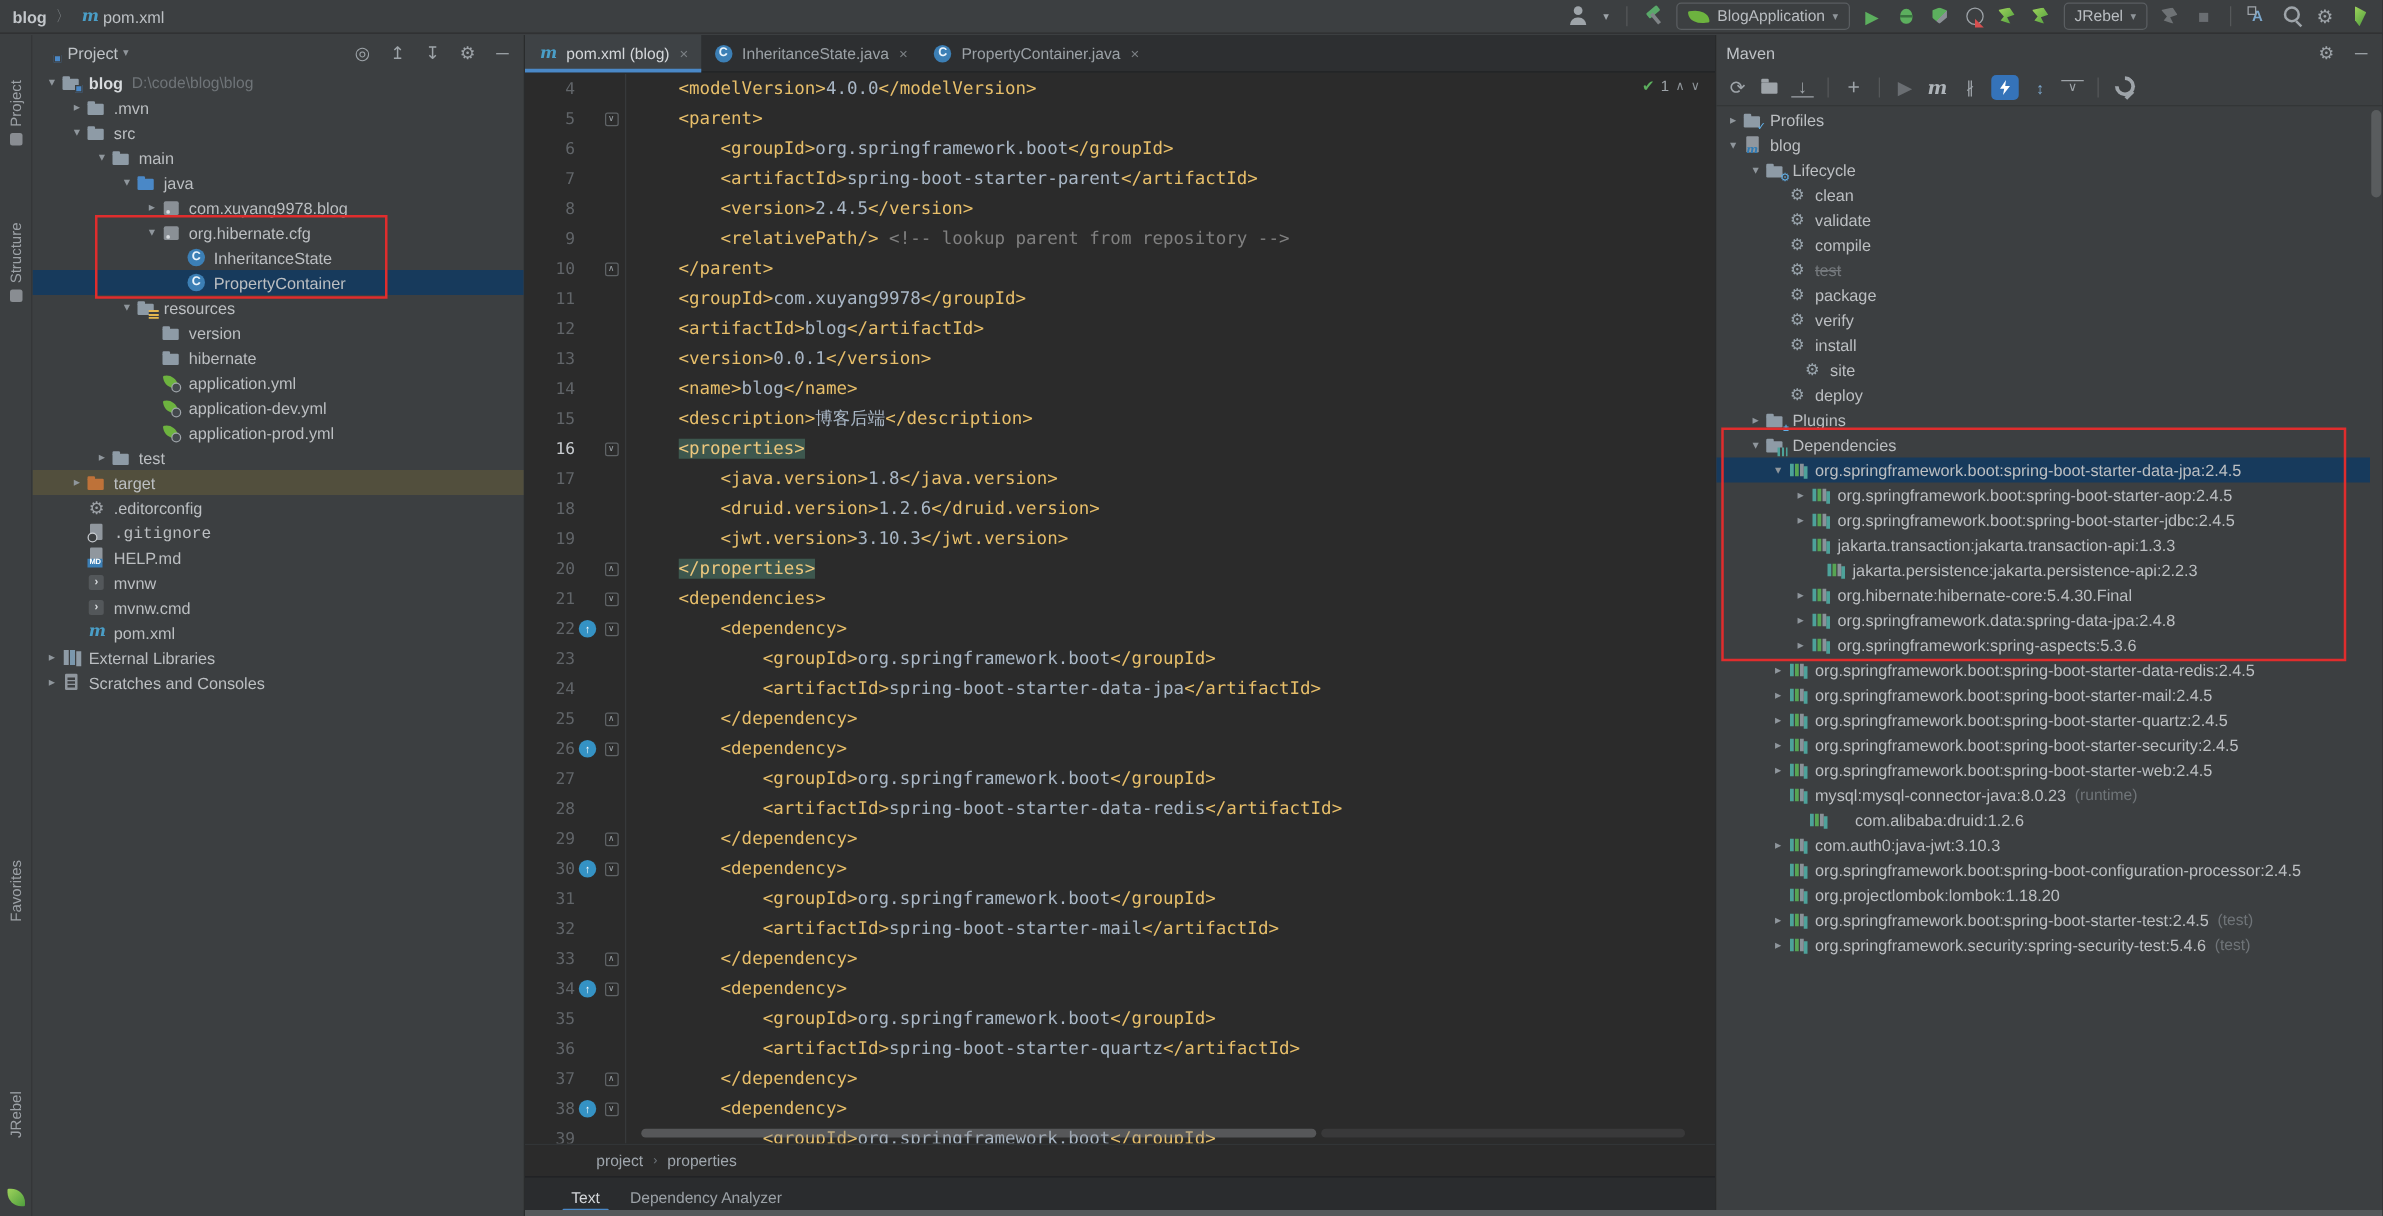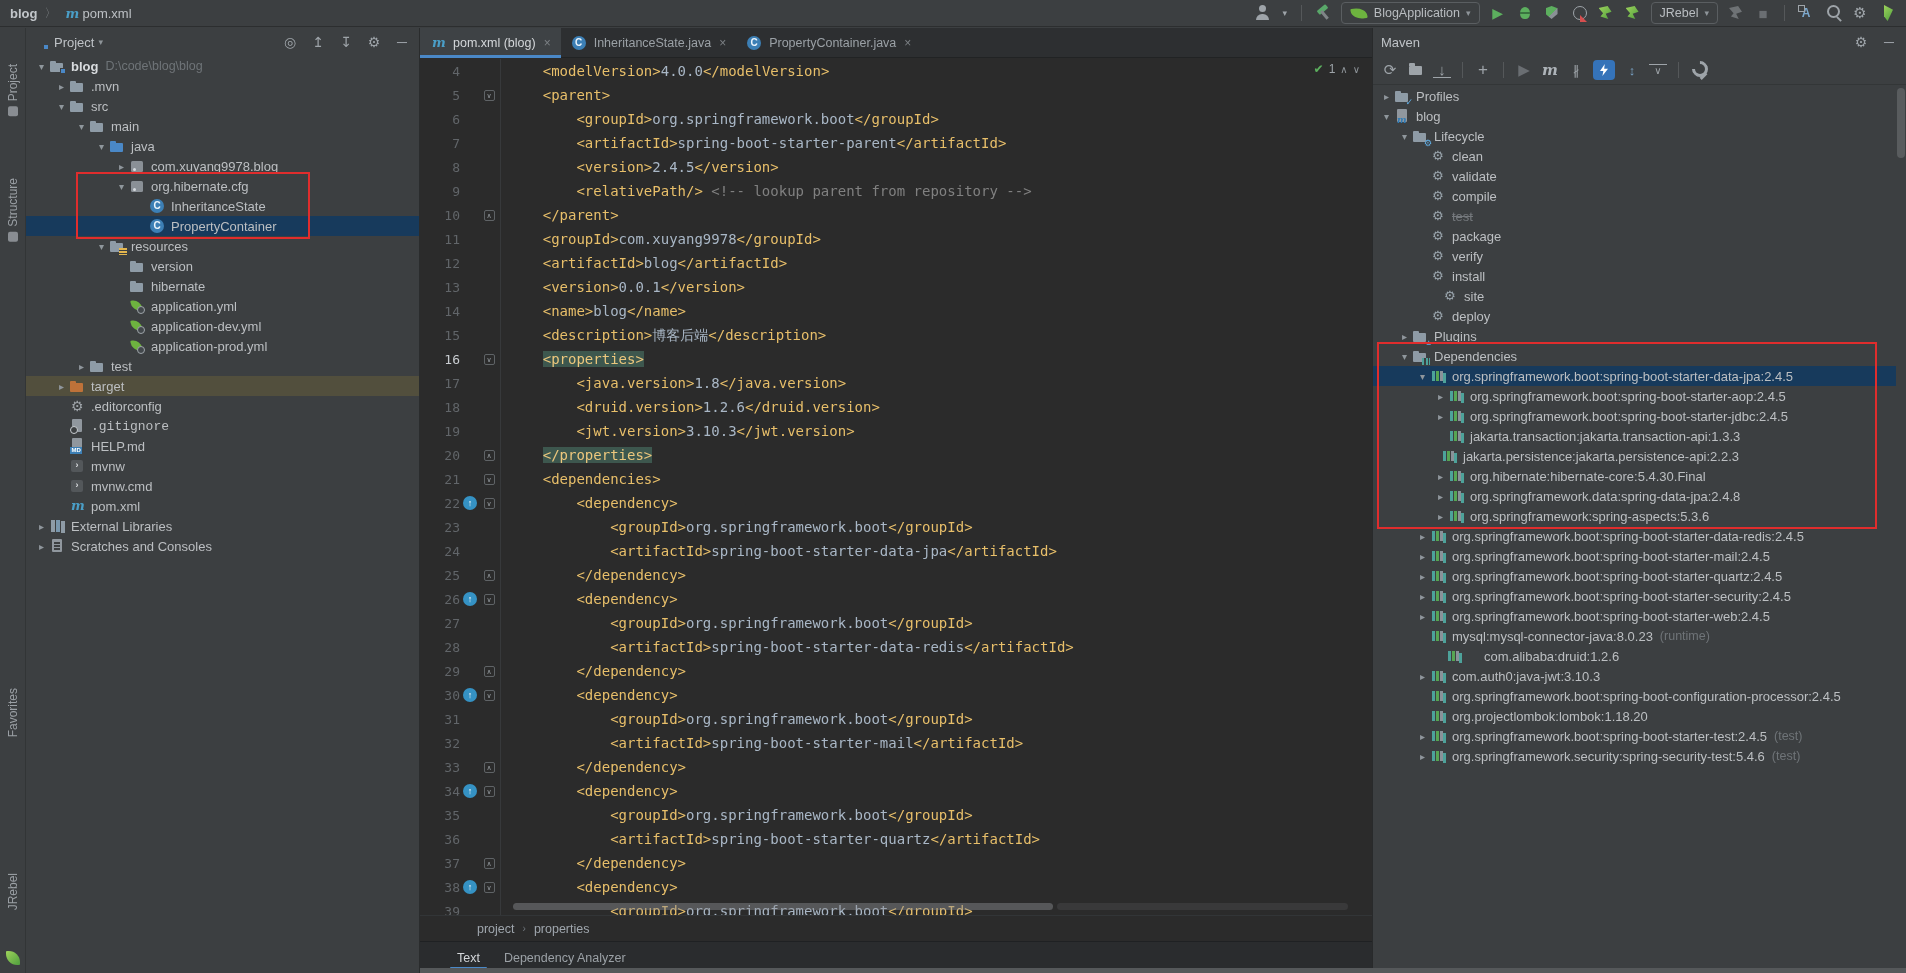--- a/index.html
+++ b/index.html
@@ -795,21 +795,21 @@
         <div class="trow" style="padding-left: 60px;">
           <span class="chev">▸</span>
           <span class="ticon ic-lib"></span>
           <span class="tlabel">org.springframework.boot:spring-boot-starter-jdbc:2.4.5</span>
         </div>
         <div class="trow" style="padding-left: 60px;">
           <span class="chev"></span>
           <span class="ticon ic-lib"></span>
           <span class="tlabel">jakarta.transaction:jakarta.transaction-api:1.3.3</span>
         </div>
-        <div class="trow" style="padding-left: 53px;">
+        <div class="trow" style="padding-left: 72px;">
           <span class="chev"></span>
           <span class="ticon ic-lib"></span>
           <span class="tlabel">jakarta.persistence:jakarta.persistence-api:2.2.3</span>
         </div>
         <div class="trow" style="padding-left: 60px;">
           <span class="chev">▸</span>
           <span class="ticon ic-lib"></span>
           <span class="tlabel">org.hibernate:hibernate-core:5.4.30.Final</span>
         </div>
         <div class="trow" style="padding-left: 60px;">

